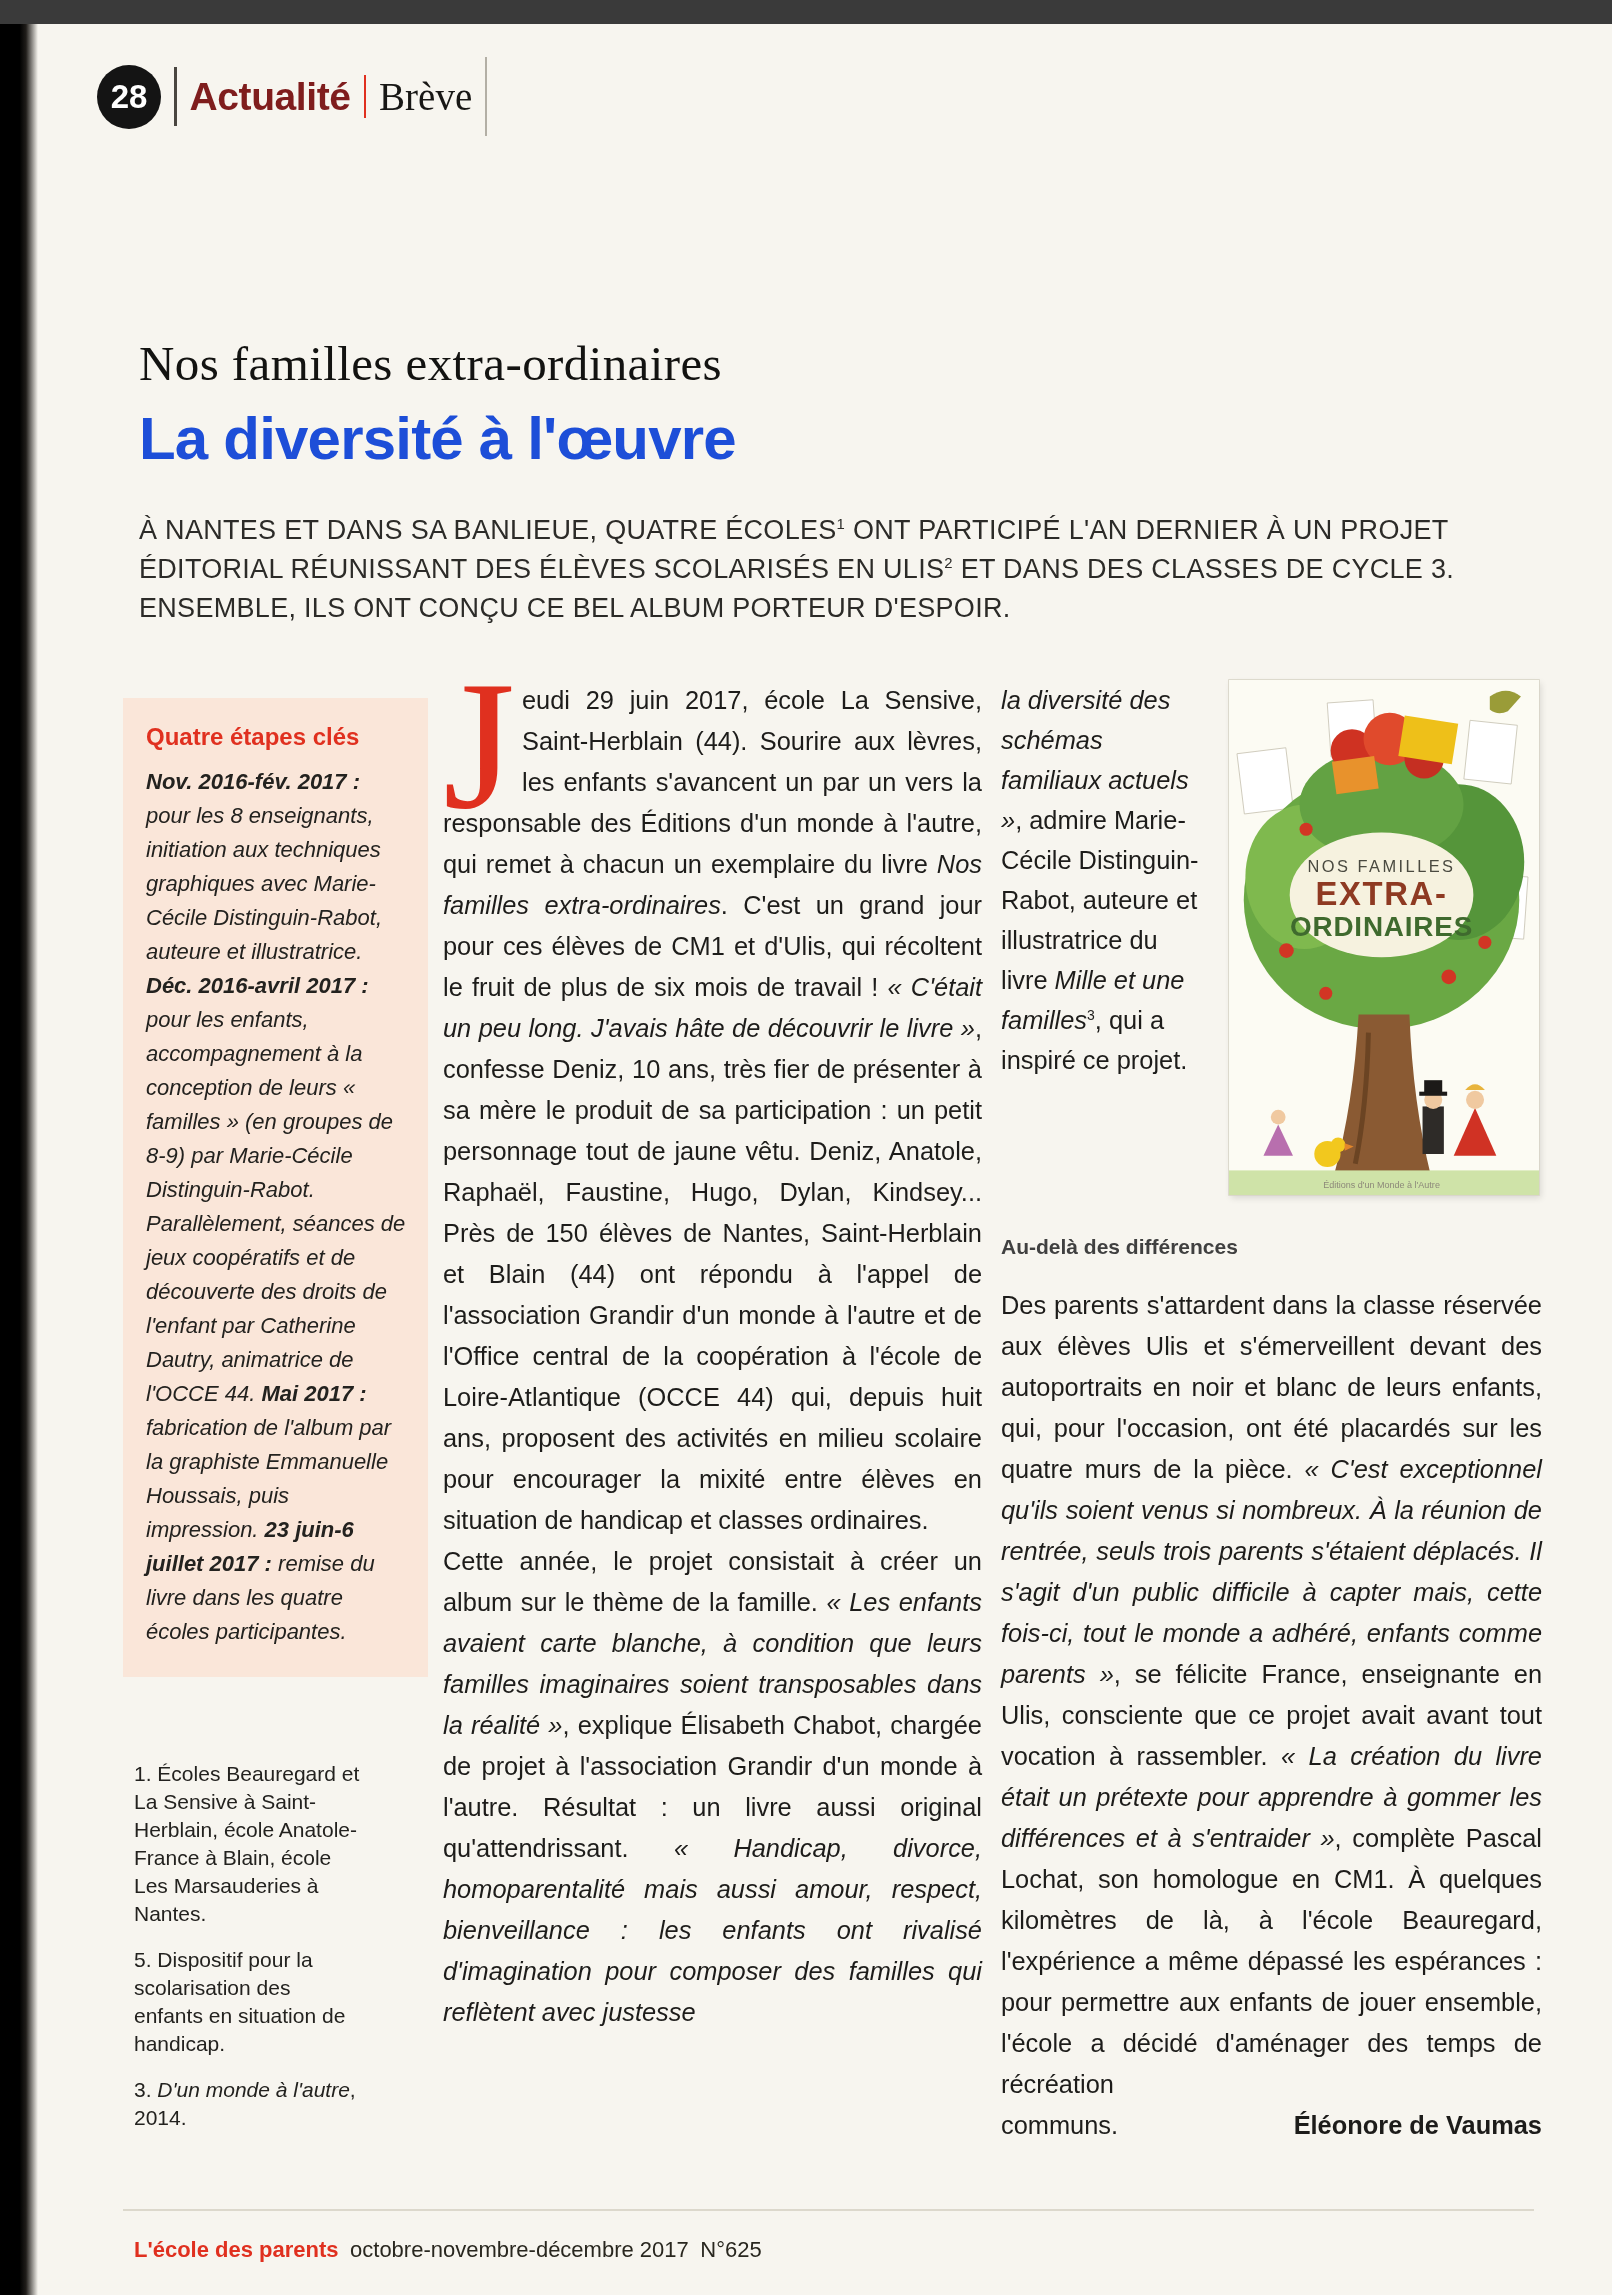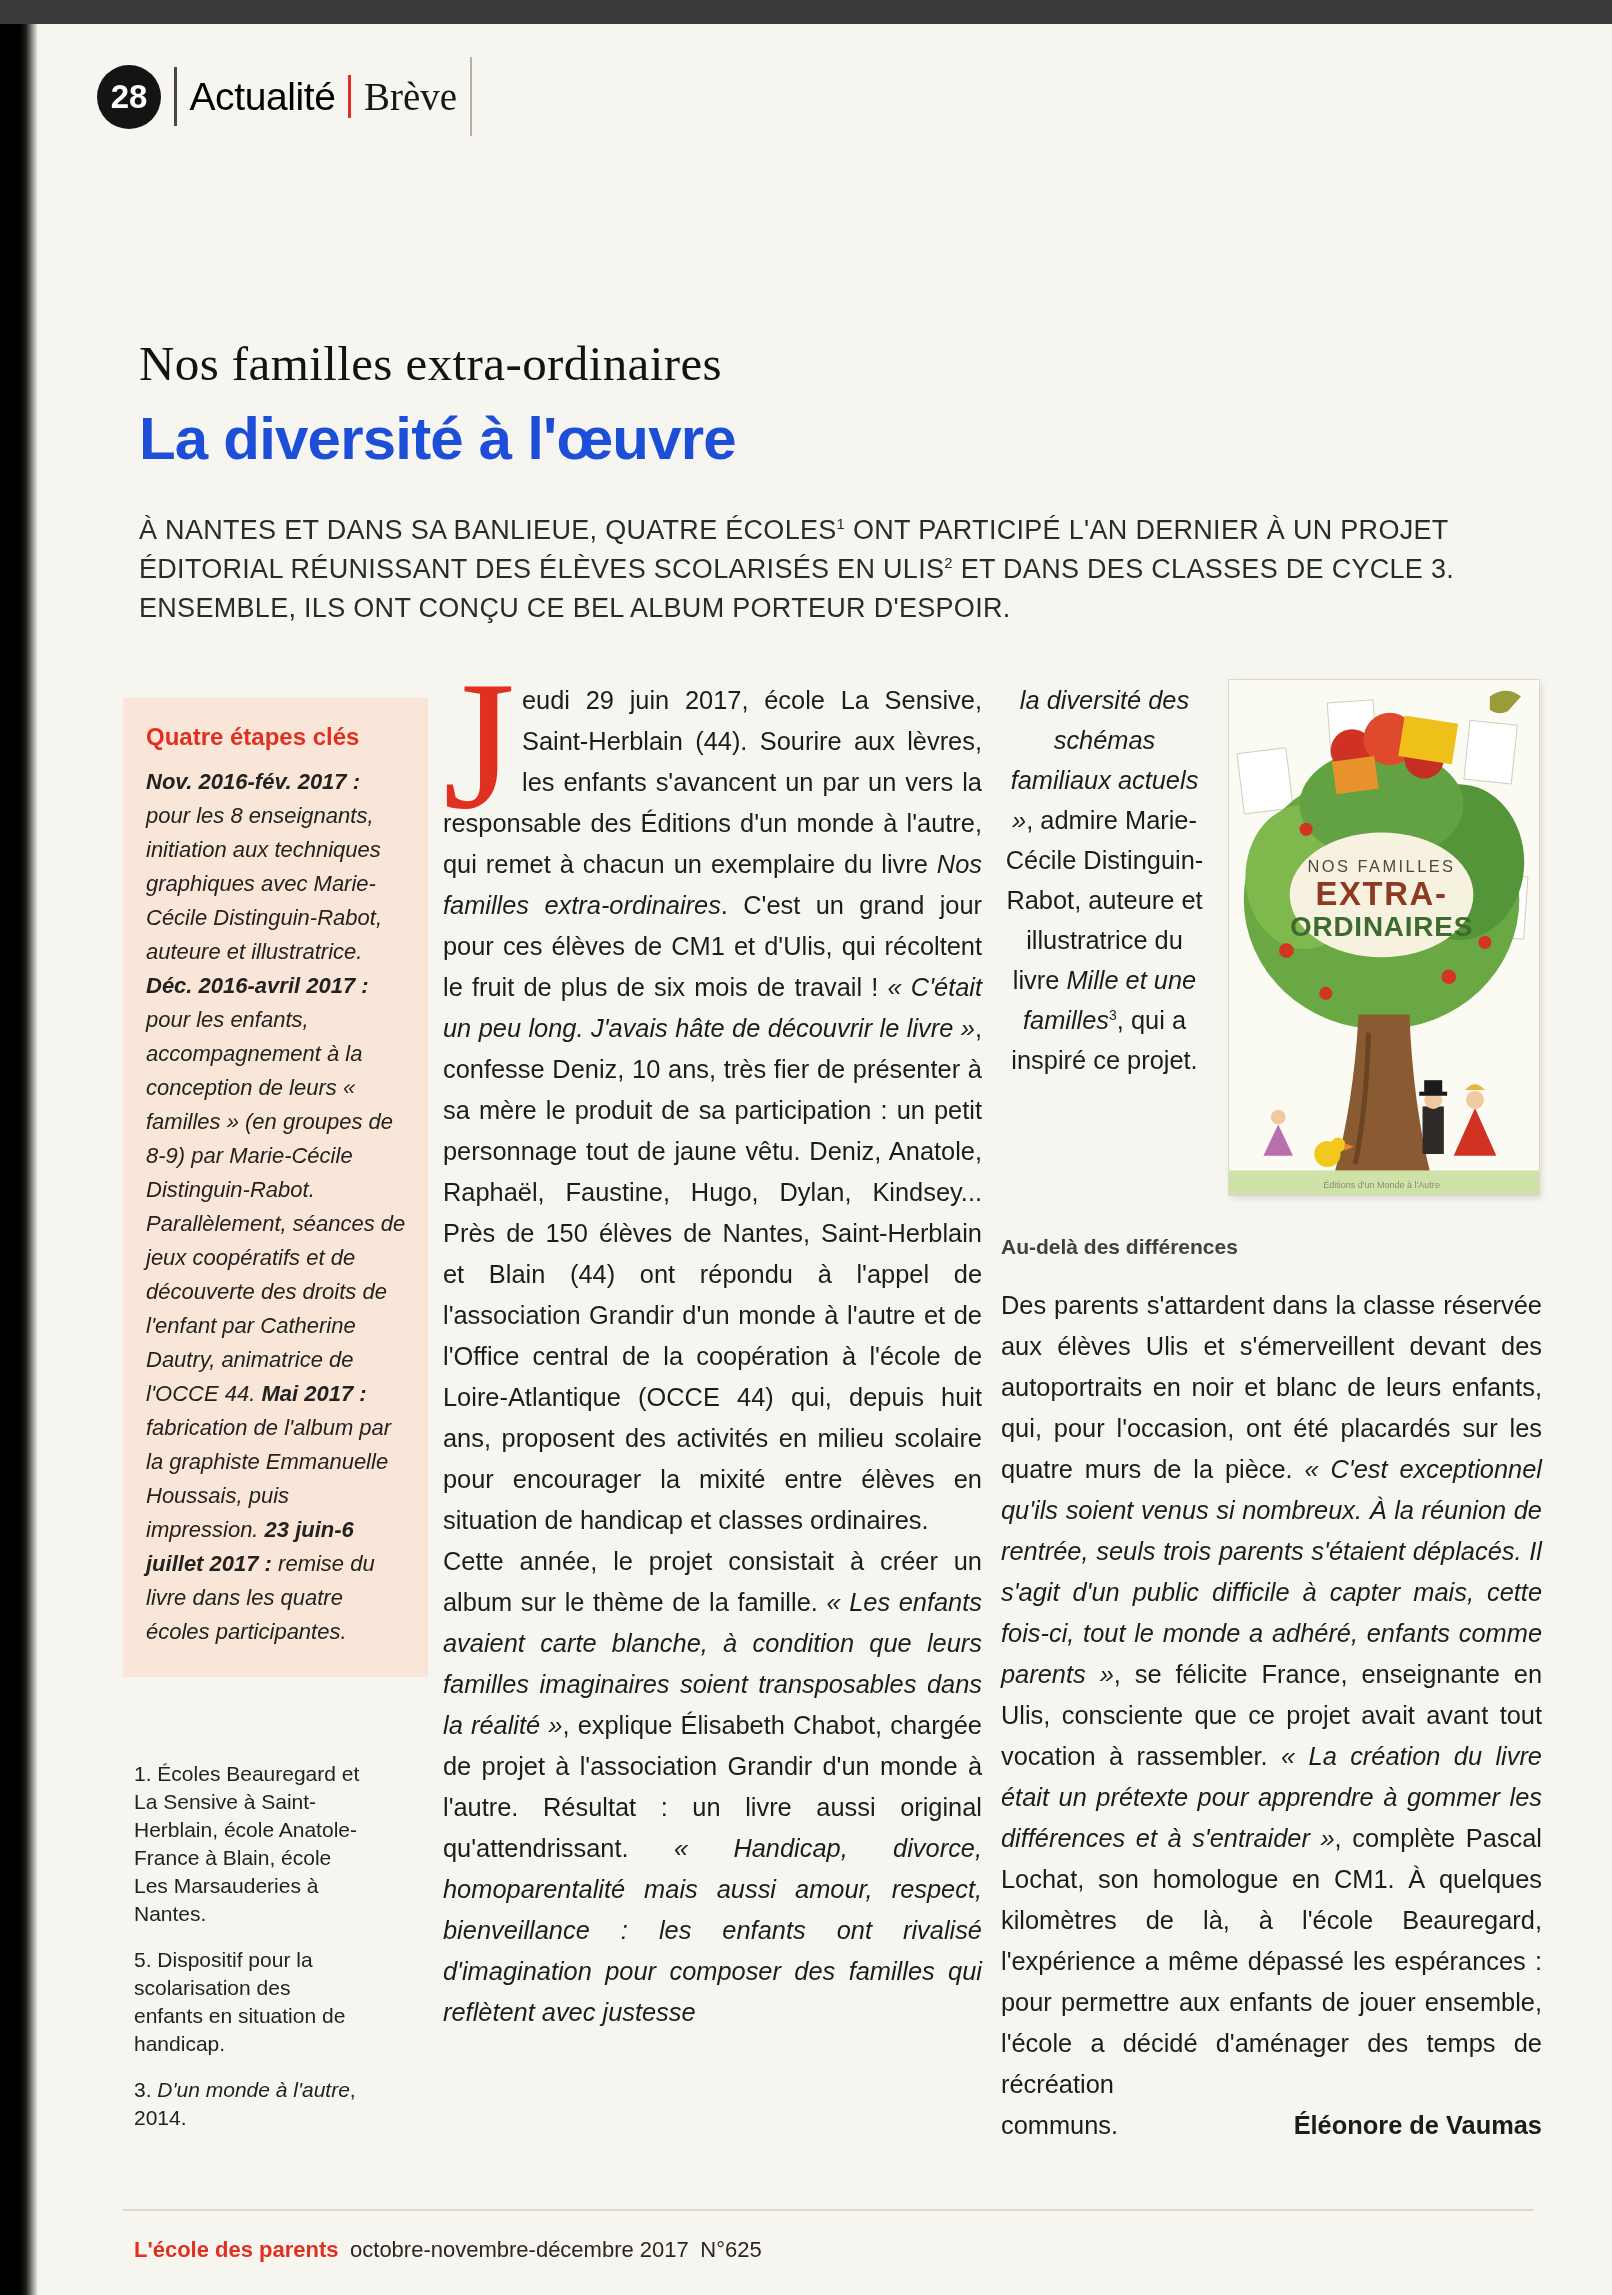--- a/index.html
+++ b/index.html
@@ -22,21 +22,21 @@
   
   .masthead { position:absolute; left:97px; top:33px; display:flex; align-items:center; gap:13px; height:79px; }
   .pagenum-circle {
     width:64px; height:64px; border-radius:50%; background:#141414; color:#fff;
     display:flex; align-items:center; justify-content:center; font-size:33px; font-weight:bold;
   }
   .mast-div { width:2.5px; background:#4a4640; }
   .mast-div.dark { height:59px; }
   .mast-div.red { background:#e0301f; height:43px; }
   .mast-div.gray { background:#b3afa5; width:1.6px; height:79px; align-self:flex-start; }
-  .section-label { color:#000000; font-weight:normal; font-size:39px; letter-spacing:-0.4px; }
+  .section-label { color:#7f1d1d; font-weight:bold; font-size:39px; letter-spacing:-0.4px; }
   .rubric-label { font-family:"Liberation Serif", serif; font-size:39px; color:#181715; }
 
   
   .article-head { position:absolute; left:139px; top:311px; width:1398px; }
   .kicker { font-family:"Liberation Serif", serif; font-weight:400; font-size:49px; color:#131311; letter-spacing:0.4px; }
   .title { font-size:60px; font-weight:bold; color:#1d4ed8; letter-spacing:-0.8px; margin-top:11.5px; }
   .standfirst { margin-top:38px; font-size:27px; line-height:39px; color:#2c2b28; letter-spacing:0.3px; }
   .standfirst sup { font-size:0.55em; line-height:0; vertical-align:super; }
 
   
@@ -56,21 +56,21 @@
   .body-par { margin:0; text-align:justify; }
   .dropcap {
     float:left; width:79px; height:123px;
     font-family:"Liberation Serif", serif; font-size:185px; line-height:129px;
     color:#e0301f; padding-right:11.5px;
   }
   .col sup { font-size:0.55em; line-height:0; vertical-align:super; }
 
   
   .toprow { display:flex; gap:21px; height:518px; }
-  .overflow-text { width:207px; font-size:25.4px; line-height:40px; text-align:center; }
+  .overflow-text { width:207px; font-size:25.4px; line-height:40px; text-align:left; }
   .book-cover {
     flex:0 0 auto; width:310px; height:515px; position:relative;
     background:#0ea5e9; box-shadow:0 0 0 0.8px #d8d4c6, 1.6px 2.5px 6.6px rgba(0,0,0,0.12);
   }
   .book-cover svg { display:block; width:100%; height:100%; }
   .book-cover text { font-family:"Liberation Sans", sans-serif; }
 
   .subheading { font-size:21px; font-weight:bold; color:#404040; margin:28px 0 18px 0; }
   .lastline { display:flex; justify-content:space-between; align-items:baseline; }
   .byline { font-weight:bold; white-space:nowrap; }

